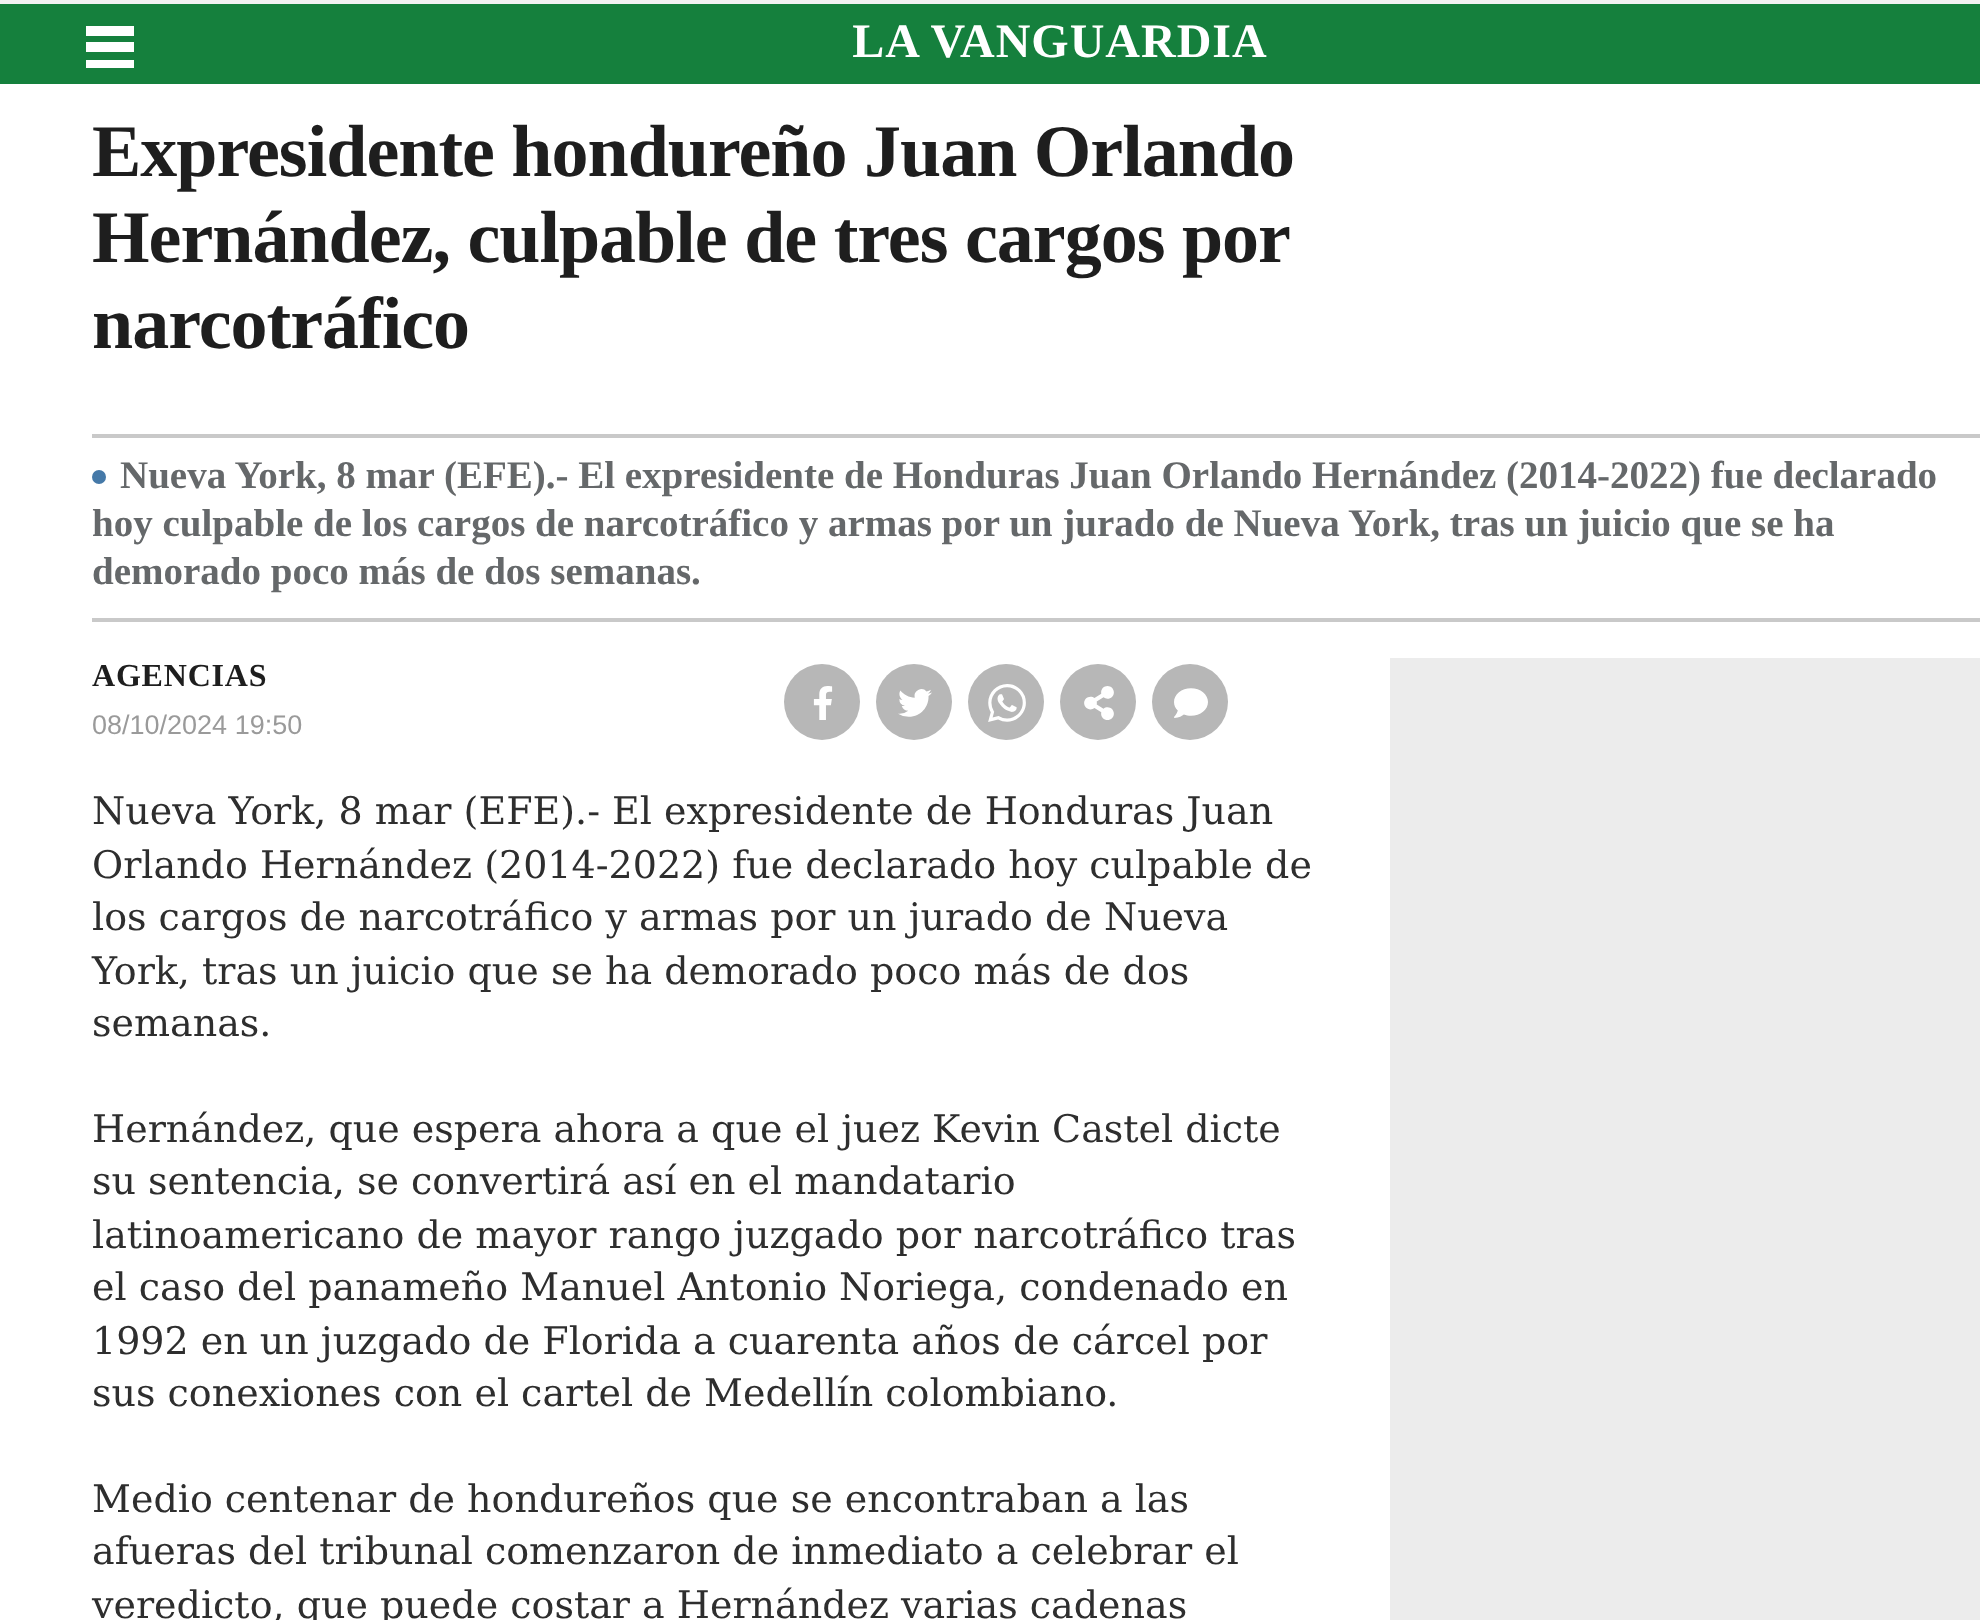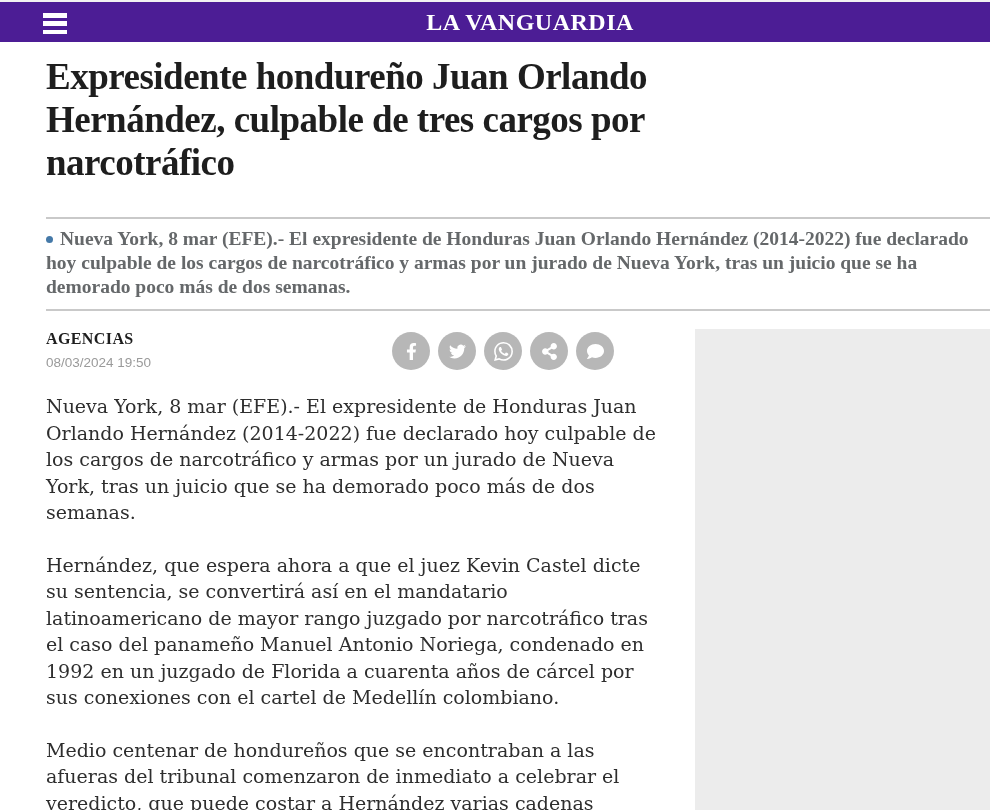--- a/index.html
+++ b/index.html
@@ -4,21 +4,21 @@
 <style>
   * { box-sizing: border-box; }
   html, body { margin: 0; padding: 0; }
   body {
     width: 990px; height: 810px; overflow: hidden;
     background: #ffffff;
     font-family: "Liberation Serif", serif;
   }
   .top-strip { height: 2px; background: #f2f2f2; }
   .navbar {
-    position: relative; height: 40px; background: #4c1d95;
+    position: relative; height: 40px; background: #15803d;
   }
   .hamburger {
     position: absolute; left: 43px; top: 11px;
     width: 24px; height: 21px;
     background: none; border: none; padding: 0; cursor: pointer;
     display: flex; flex-direction: column; justify-content: space-between;
   }
   .hamburger .bar { display: block; height: 4.5px; width: 100%; background: #ffffff; }
   .brand {
     position: absolute; left: 530px; top: 50%;
@@ -97,21 +97,21 @@
     <span class="bullet"></span><span>Nueva York, 8 mar (EFE).- El expresidente de Honduras Juan Orlando Hernández (2014-2022) fue declarado hoy culpable de los cargos de narcotráfico y armas por un jurado de Nueva York, tras un juicio que se ha demorado poco más de dos semanas.</span>
   </div>
 
   <div class="content-row">
 
     <div class="left-col">
 
       <div class="byline-row">
         <div>
           <div class="byline">AGENCIAS</div>
-          <div class="pub-date">08/03/2024 19:50</div>
+          <div class="pub-date">08/10/2024 19:50</div>
         </div>
 
         <div class="share-row">
           <button class="share-btn">
             <svg viewBox="0 0 320 512">
                 <path d="M279.14 288l14.22-92.66h-88.91v-60.13c0-25.35 12.42-50.06 52.24-50.06h40.42V6.26S260.43 0 225.36 0c-73.22 0-121.08 44.38-121.08 124.72v70.62H22.89V288h81.39v224h100.17V288z"></path>
               </svg>
           </button>
           <button class="share-btn">
             <svg viewBox="0 0 24 24">

